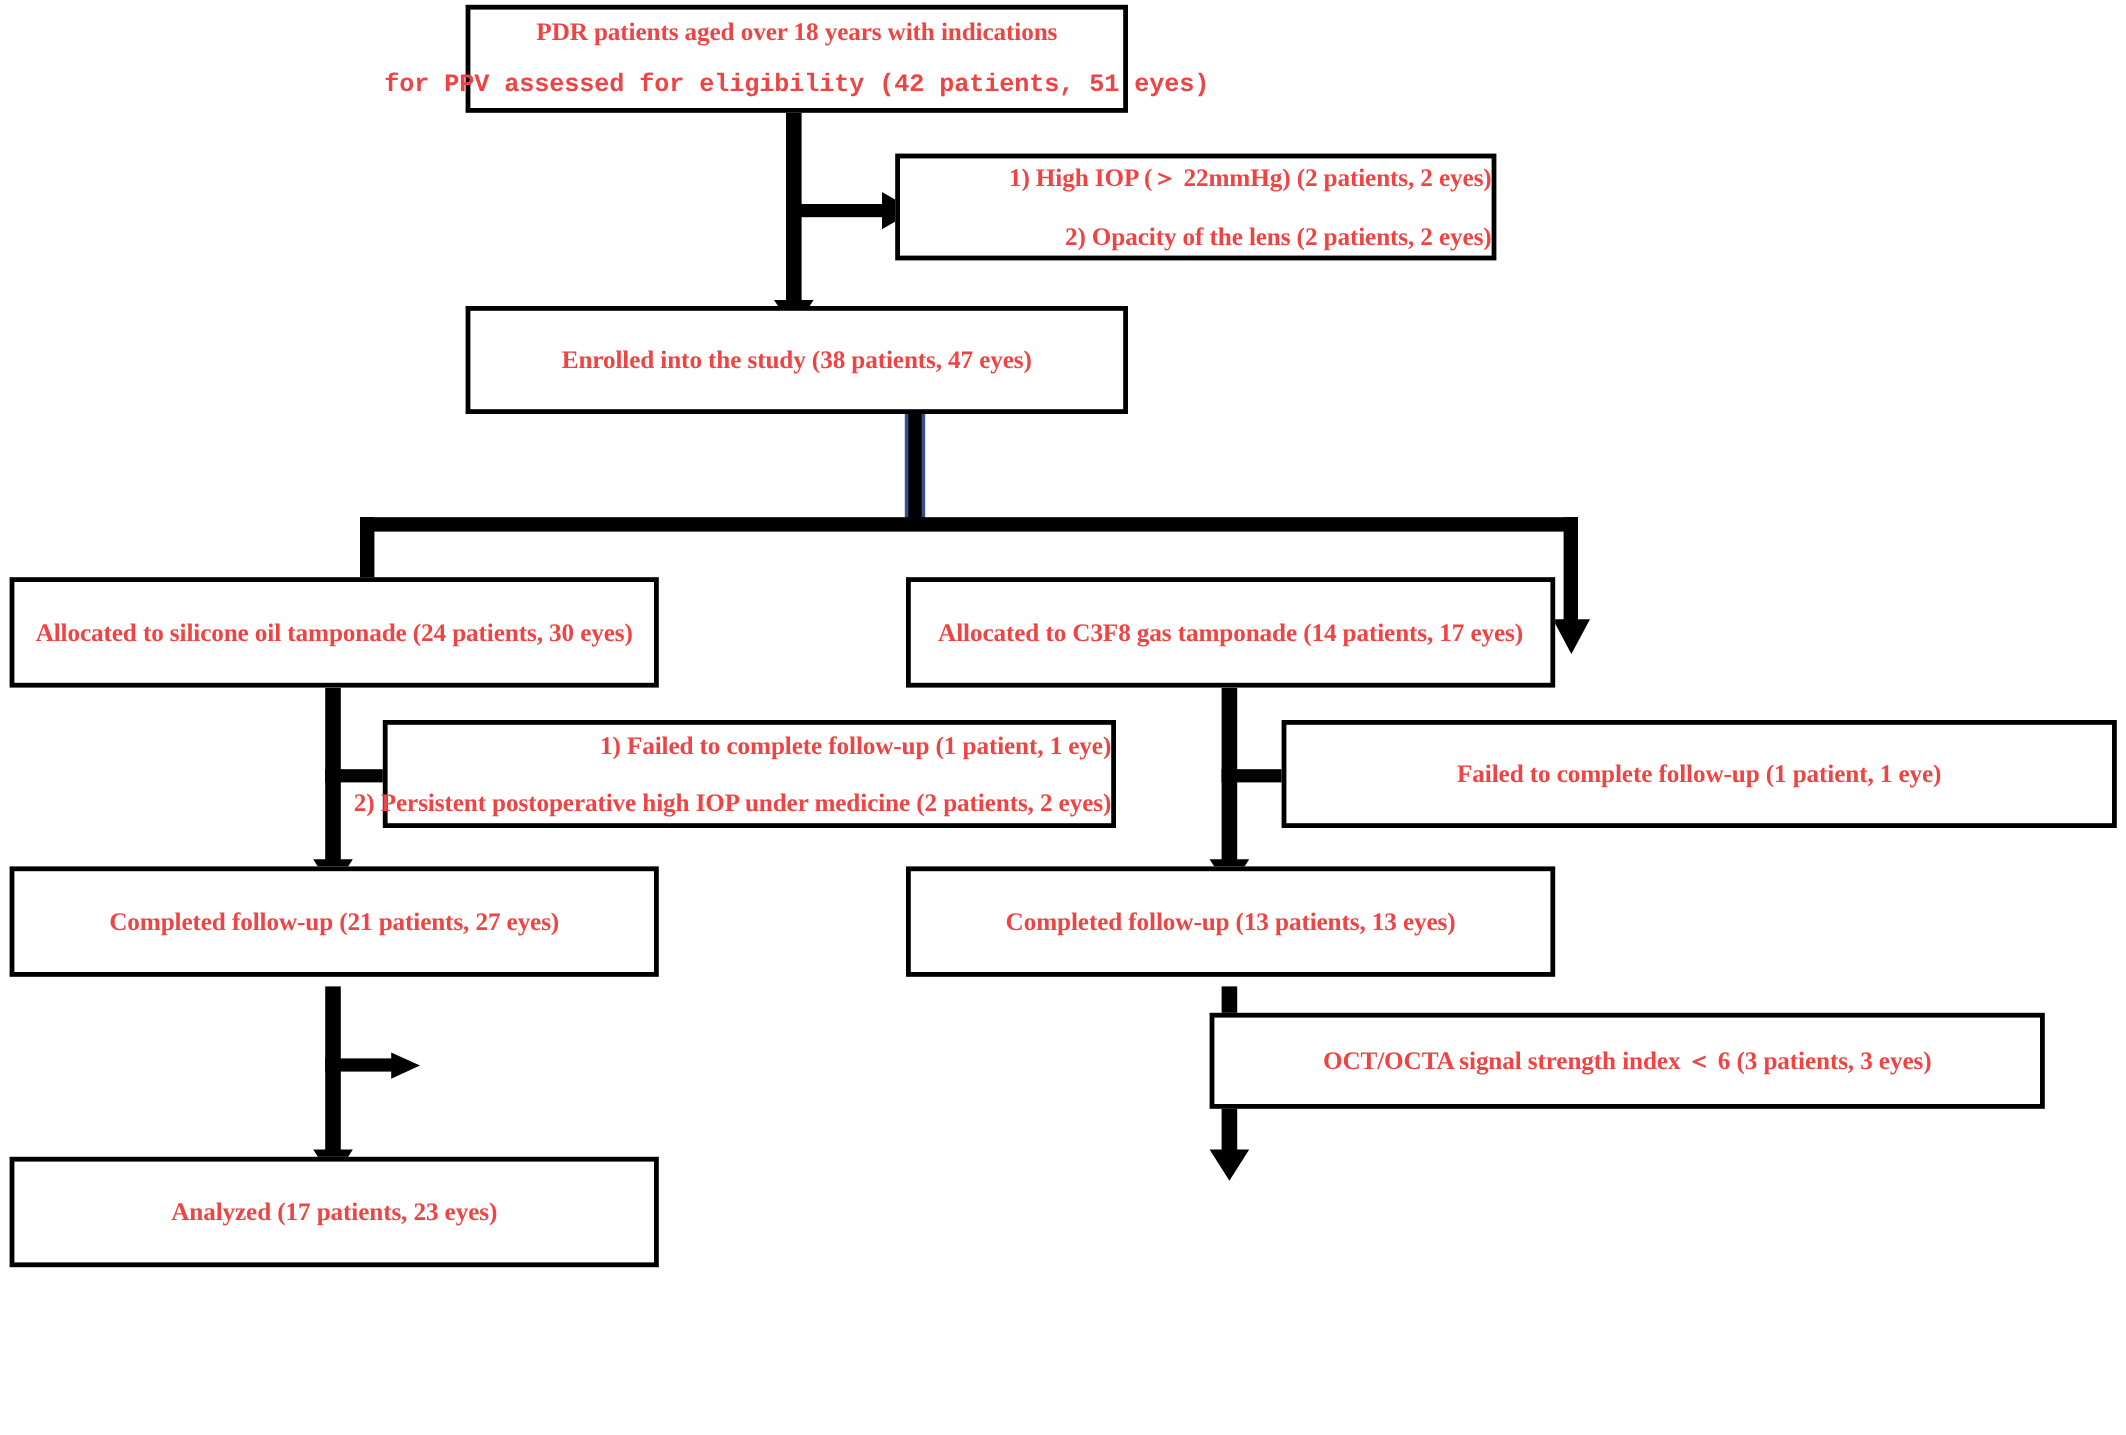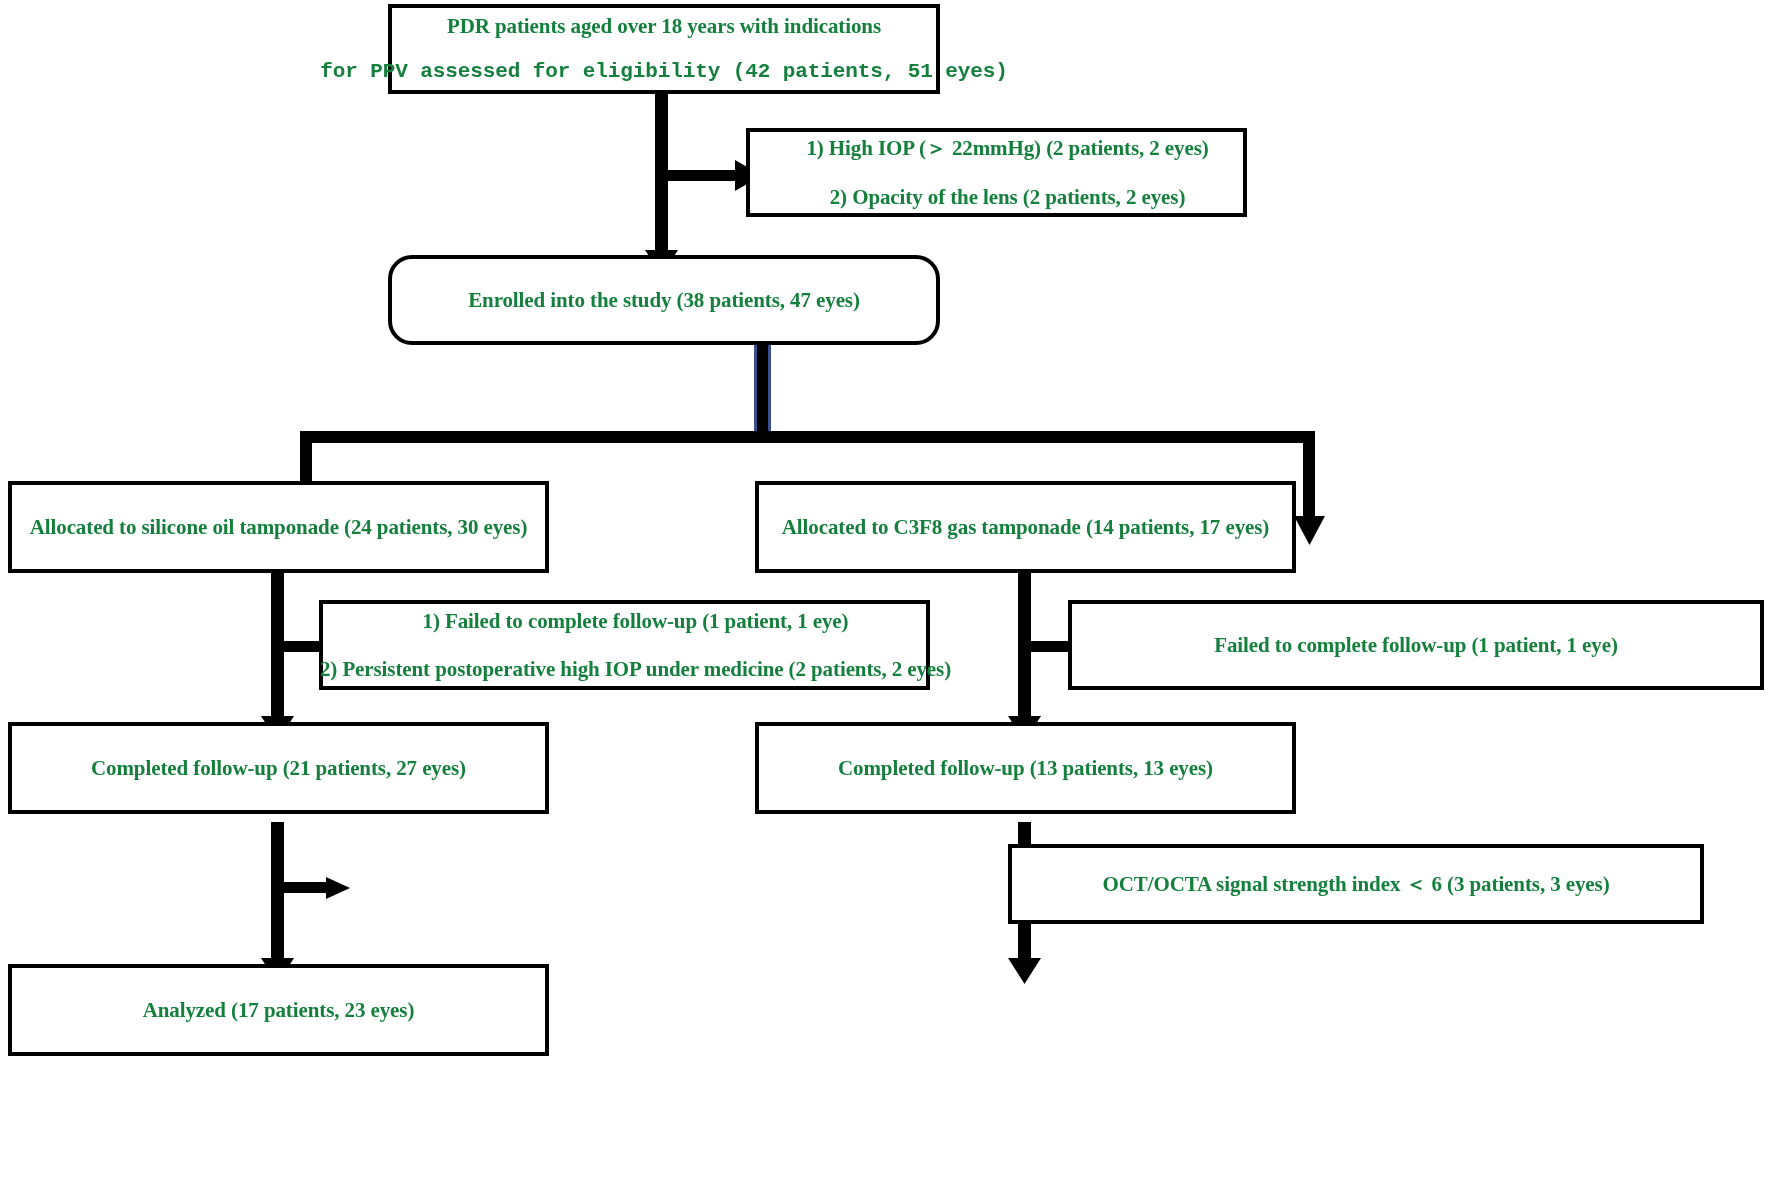--- a/index.html
+++ b/index.html
@@ -30,29 +30,29 @@
   .node-box {
     position: absolute;
     box-sizing: border-box;
     background: #ffffff;
     border: 4px solid #000000;
     display: flex;
     flex-direction: column;
     justify-content: center;
     font-family: "Liberation Serif", "DejaVu Serif", serif;
     font-weight: bold;
-    color: #15803d;
+    color: #ef4444;
     letter-spacing: -0.1px;
   }
   .node-box.center-text {
     align-items: center;
     text-align: center;
   }
   .node-box.left-text {
-    align-items: center;
+    align-items: flex-end;
     text-align: left;
   }
   .node-line {
     display: block;
     white-space: nowrap;
     font-size: 21px;
     line-height: 1.15;
   }
   .node-box.left-text .node-line {
     padding-left: 22px;
@@ -138,21 +138,21 @@
   <div class="node-box center-text two-line" style="left:388px; top:4px; width:552px; height:90px;">
     <span class="node-line">PDR patients aged over 18 years with indications</span>
     <span class="node-line">for PPV assessed for eligibility (42 patients, 51 eyes)</span>
   </div>
 
   <div class="node-box left-text two-line" style="left:746px; top:128px; width:501px; height:89px;">
     <span class="node-line">1) High IOP (＞ 22mmHg) (2 patients, 2 eyes)</span>
     <span class="node-line">2) Opacity of the lens (2 patients, 2 eyes)</span>
   </div>
 
-  <div class="node-box center-text" style="left:388px; top:255px; width:552px; height:90px;border-radius:24px;">
+  <div class="node-box center-text" style="left:388px; top:255px; width:552px; height:90px;">
     <span class="node-line">Enrolled into the study (38 patients, 47 eyes)</span>
   </div>
 
   <div class="node-box center-text" style="left:8px; top:481px; width:541px; height:92px;">
     <span class="node-line">Allocated to silicone oil tamponade (24 patients, 30 eyes)</span>
   </div>
 
   <div class="node-box center-text" style="left:755px; top:481px; width:541px; height:92px;">
     <span class="node-line">Allocated to C3F8 gas tamponade (14 patients, 17 eyes)</span>
   </div>

